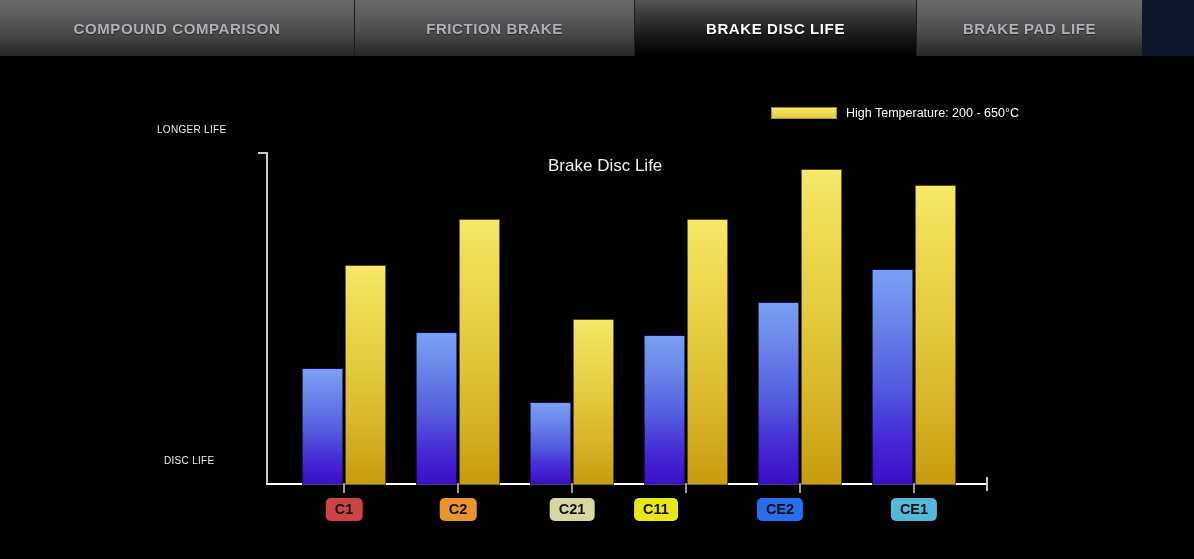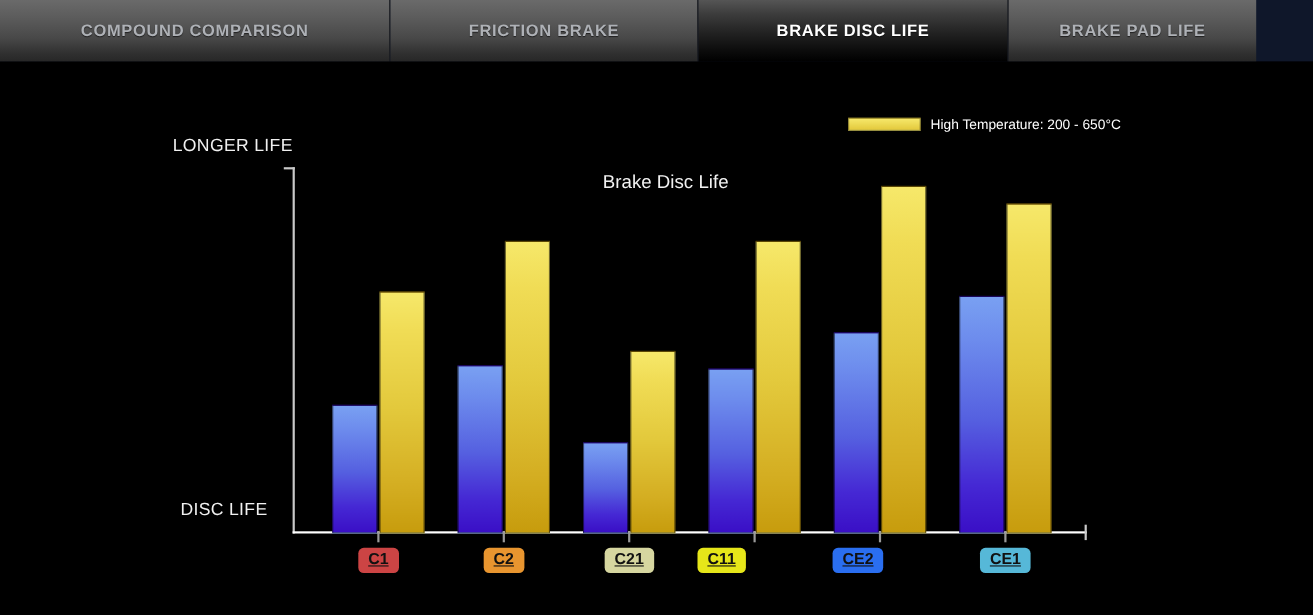--- a/index.html
+++ b/index.html
@@ -46,40 +46,40 @@
   .legend { position:absolute; left:771px; top:48px; }
   .legend-row { display:flex; align-items:center; height:17px; margin-bottom:3px; }
   .legend-swatch { width:66px; height:12px; margin-right:9px; border:1px solid rgba(0,0,0,.35); }
   .legend-label { font-size:12.5px; color:#fff; white-space:nowrap; }
 
   .axis-y { position:absolute; left:266px; top:96px; width:2px; height:333px; background:#c9c9c9; }
   .axis-y-tick { position:absolute; left:258px; top:96px; width:10px; height:2px; background:#c9c9c9; }
   .axis-x { position:absolute; left:266px; top:427px; width:722px; height:2px; background:#ffffff; }
   .axis-x-tick { position:absolute; left:986px; top:421px; width:2px; height:14px; background:#c9c9c9; }
 
-  .ylabel { position:absolute; font-size:16px; color:#f0f0f0; white-space:nowrap; letter-spacing:.3px; }
+  .ylabel { position:absolute; font-size:10px; color:#f0f0f0; white-space:nowrap; letter-spacing:.3px; }
   .ylabel.top { left:157px; top:68px; }
   .ylabel.bot { left:164px; top:399px; }
 
   .plot { position:absolute; left:266px; top:96px; width:722px; height:333px; }
 
   .bar { position:absolute; bottom:0; width:41px; border:1px solid rgba(0,0,0,.55); }
   .bar.cold { background: linear-gradient(to bottom,#79a0f2 0%,#6d8ced 18%,#5560e0 52%,#4528d4 80%,#3a0fc6 100%); }
   .bar.hot  { background: linear-gradient(to bottom,#f6e86a 0%,#f0dc55 16%,#e3c93c 48%,#d4ae22 80%,#c79c0d 100%); }
 
   .tickmark { position:absolute; top:427px; width:2px; height:10px; background:#9a9a9a; }
 
   .catlabel {
     position:absolute; top:442px;
     height:23px; line-height:23px;
     font-size:14.5px; font-weight:bold; color:#111;
     border-radius:5px; text-align:center;
     padding:0 9px; white-space:nowrap;
     transform:translateX(-50%);
-    cursor:default; user-select:none;text-decoration:underline;
+    cursor:default; user-select:none;
   }
 </style>
 </head>
 <body>
 
 <div id="app">
 
   <div class="tabbar">
     <div class="tab w1">
       <span>COMPOUND COMPARISON</span>

